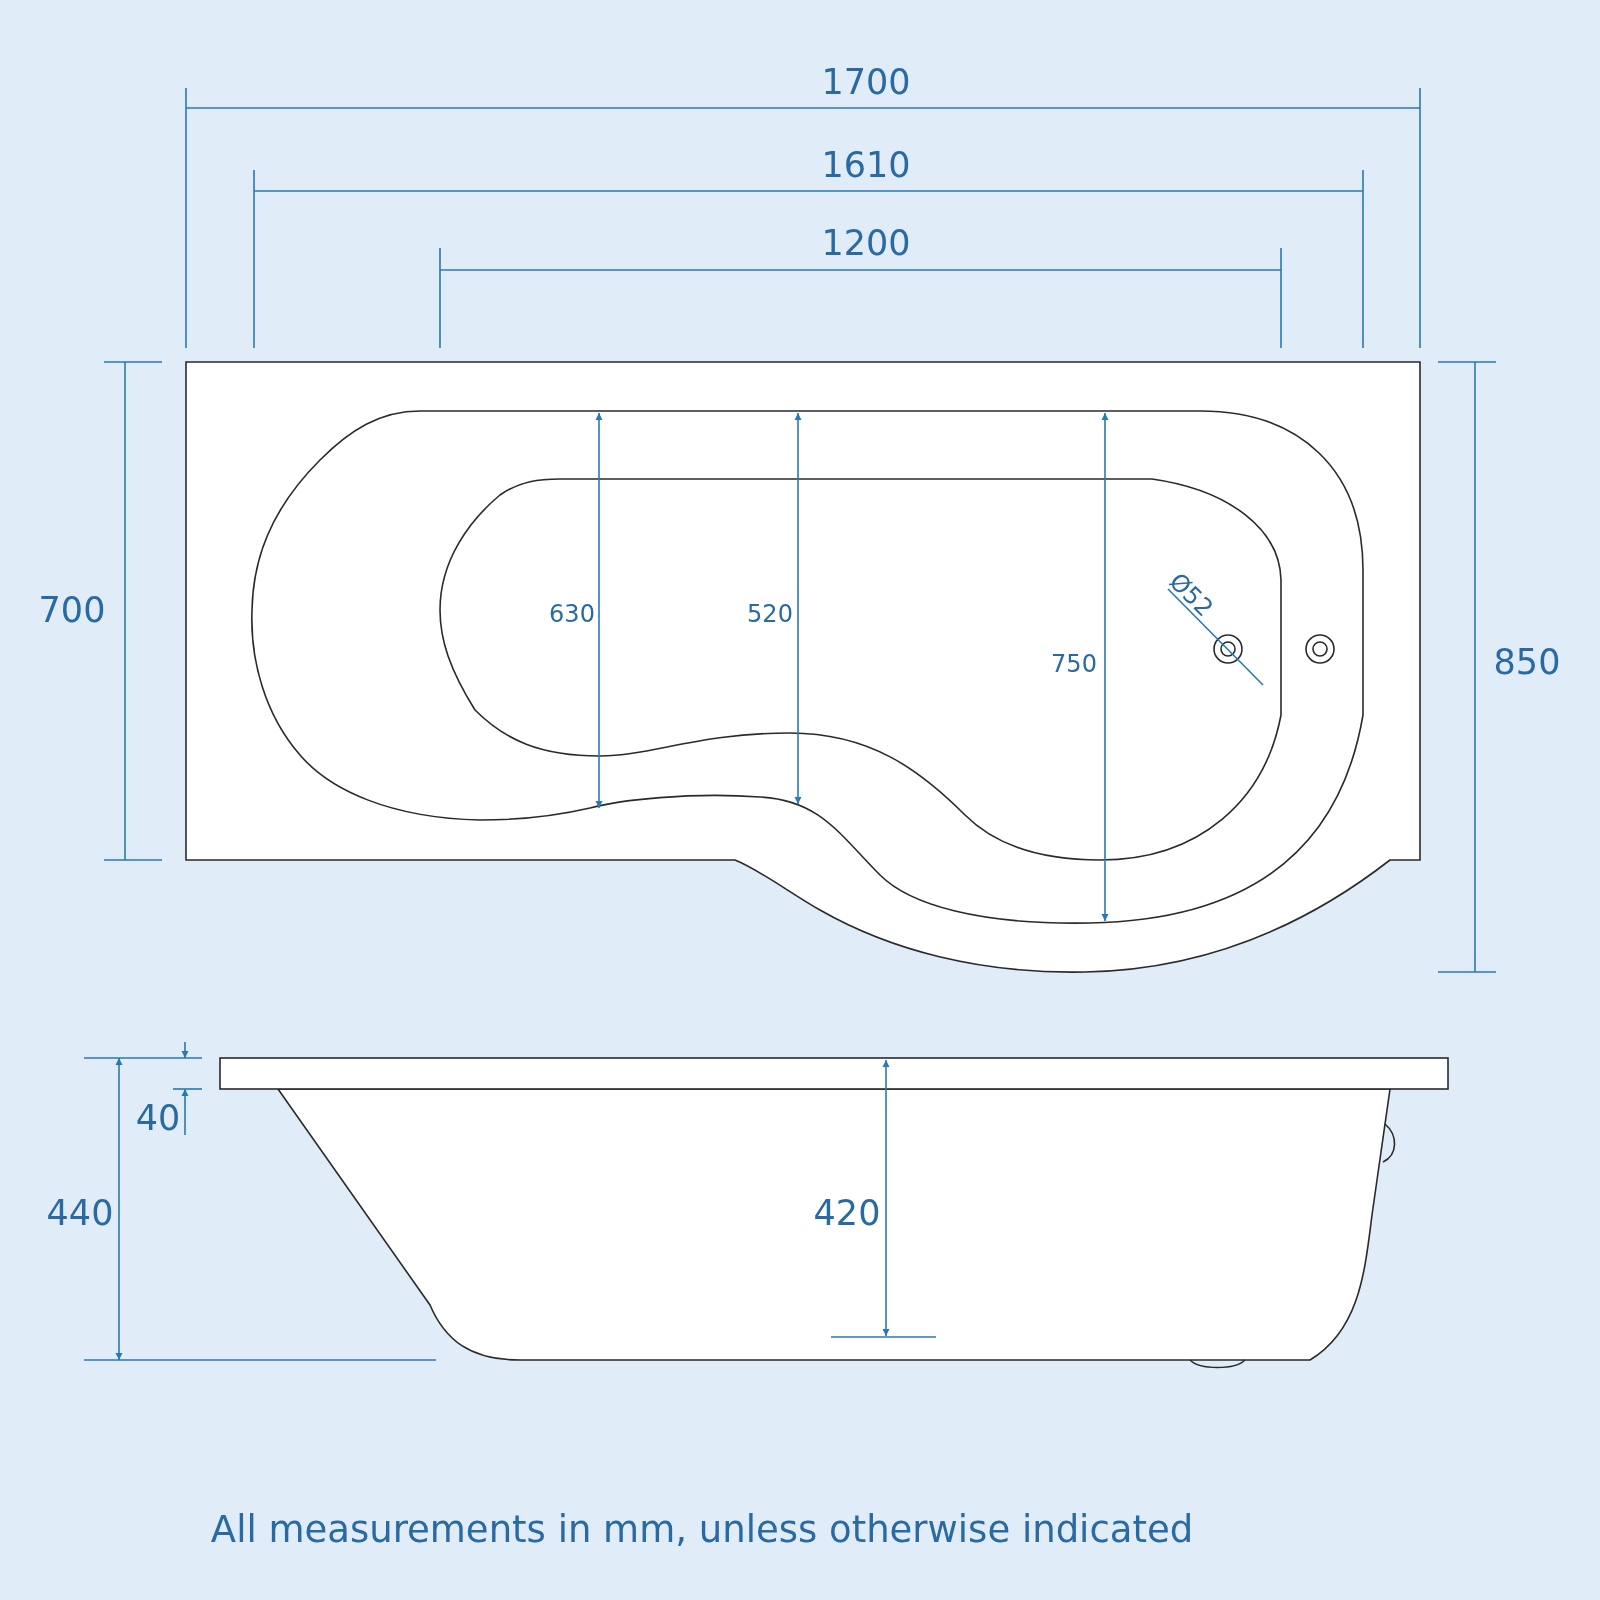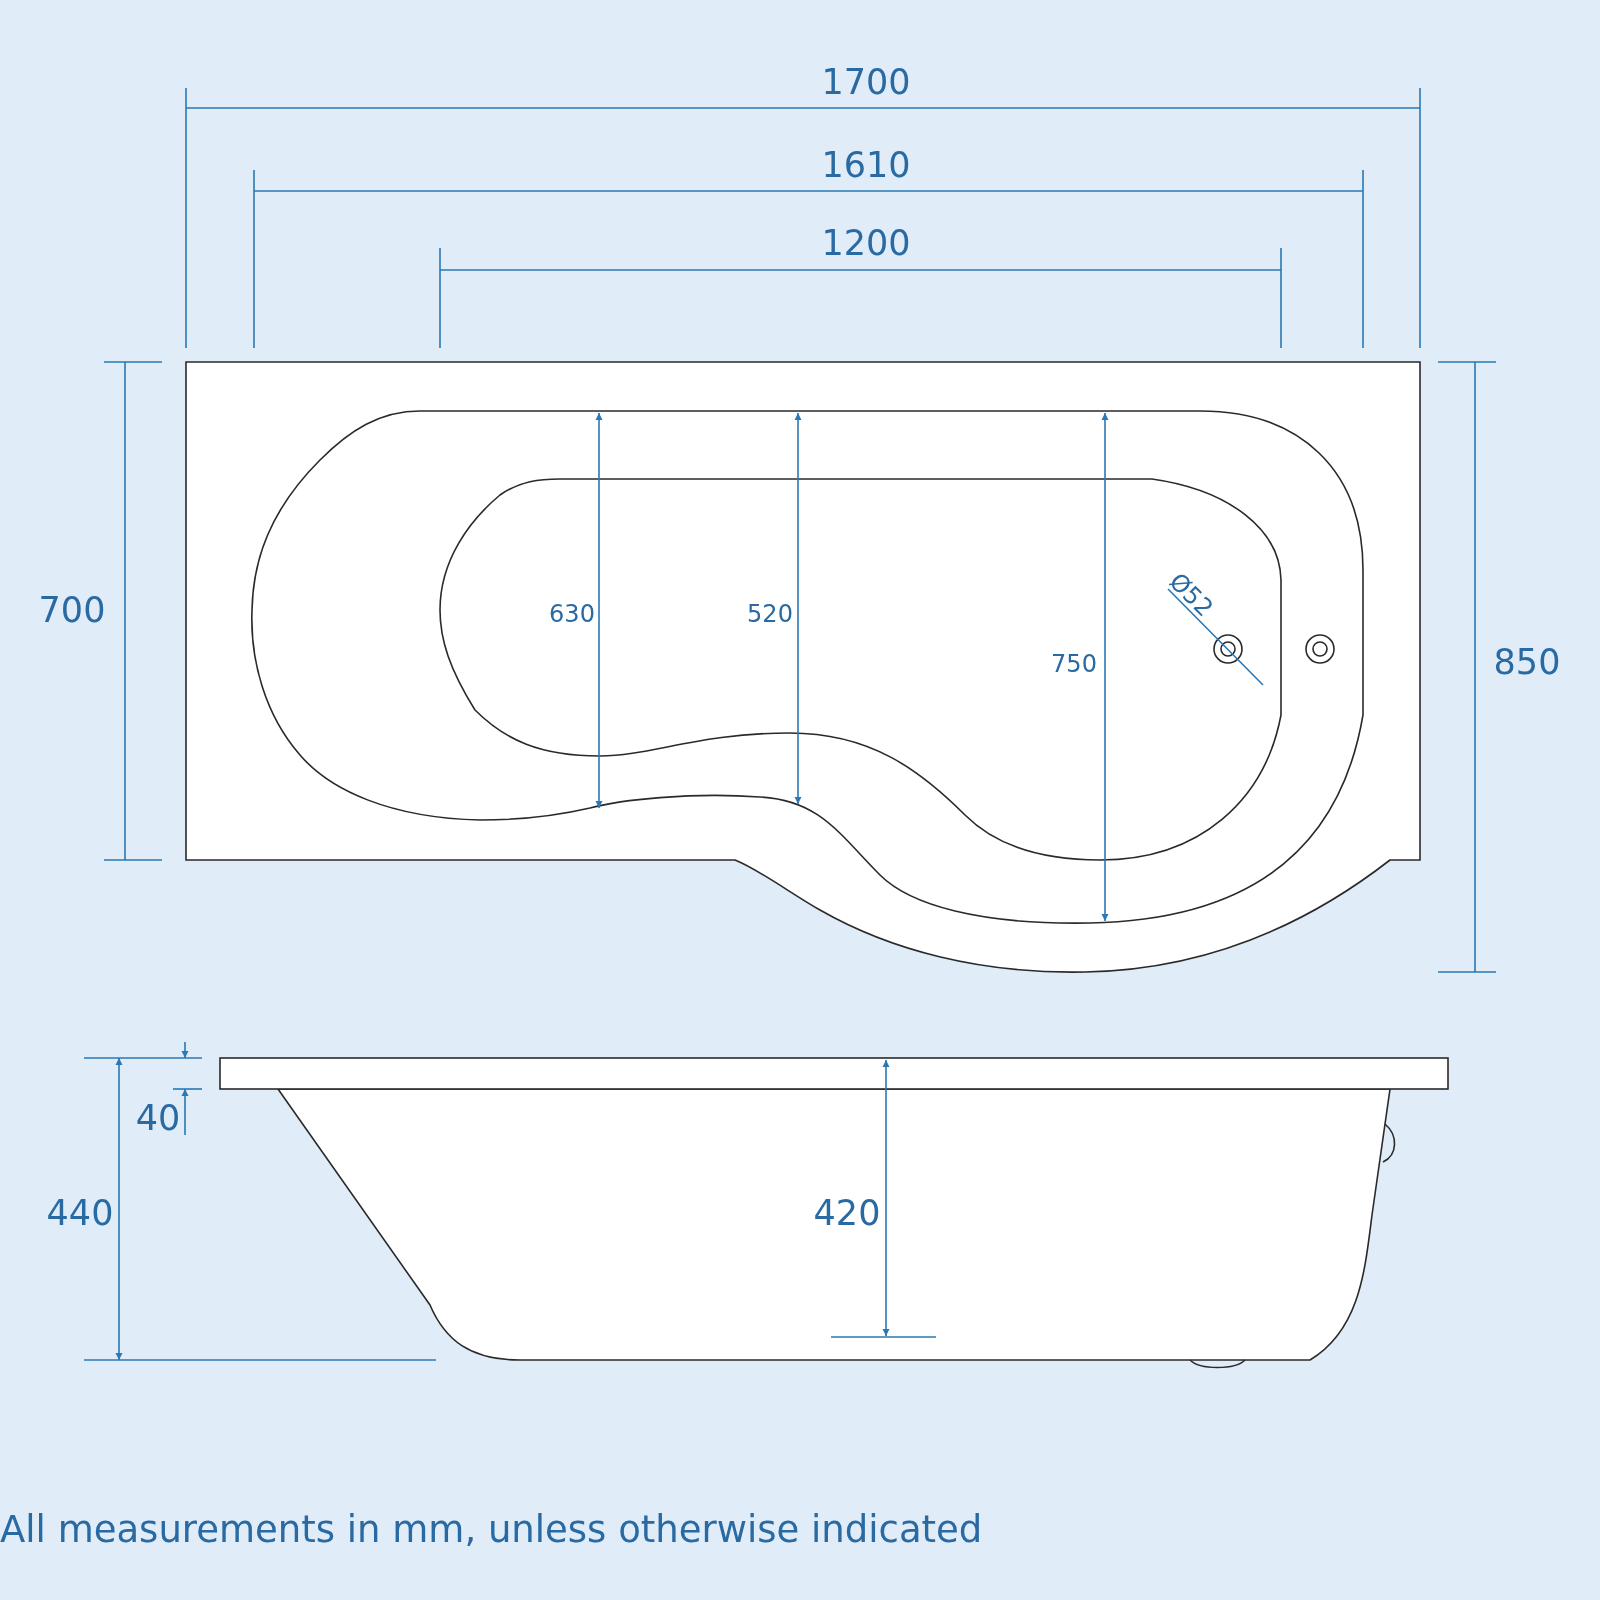--- a/index.html
+++ b/index.html
@@ -13,21 +13,21 @@
     svg#drawing { position: absolute; left: 0; top: 0; }
     .outline { fill: #ffffff; stroke: #2a2a2a; stroke-width: 1.6; }
     .inner { fill: none; stroke: #2a2a2a; stroke-width: 1.6; }
     .dim { stroke: #2a78b4; stroke-width: 1.6; fill: none; }
     .dim-text { fill: #2a6aa3; font-family: "DejaVu Sans", sans-serif; }
     .lbl-big { font-size: 35px; }
     .lbl-small { font-size: 24px; }
     .arrow { fill: #2a78b4; }
     .footer {
       position: absolute; left: 0; width: 1404px; top: 1508px;
-      text-align: left; color: #2a6aa3; font-size: 37px;
+      text-align: center; color: #2a6aa3; font-size: 37px;
       font-family: "DejaVu Sans", sans-serif;
     }
   </style>
 </head>
 <body>
 
 <svg id="drawing" width="1600" height="1600" viewBox="0 0 1600 1600">
   <defs>
     <marker id="arr" viewBox="0 0 10 10" refX="10" refY="5" markerWidth="7" markerHeight="10" orient="auto-start-reverse" markerUnits="userSpaceOnUse">
       <path d="M0,0 L10,5 L0,10 z" class="arrow"></path>

